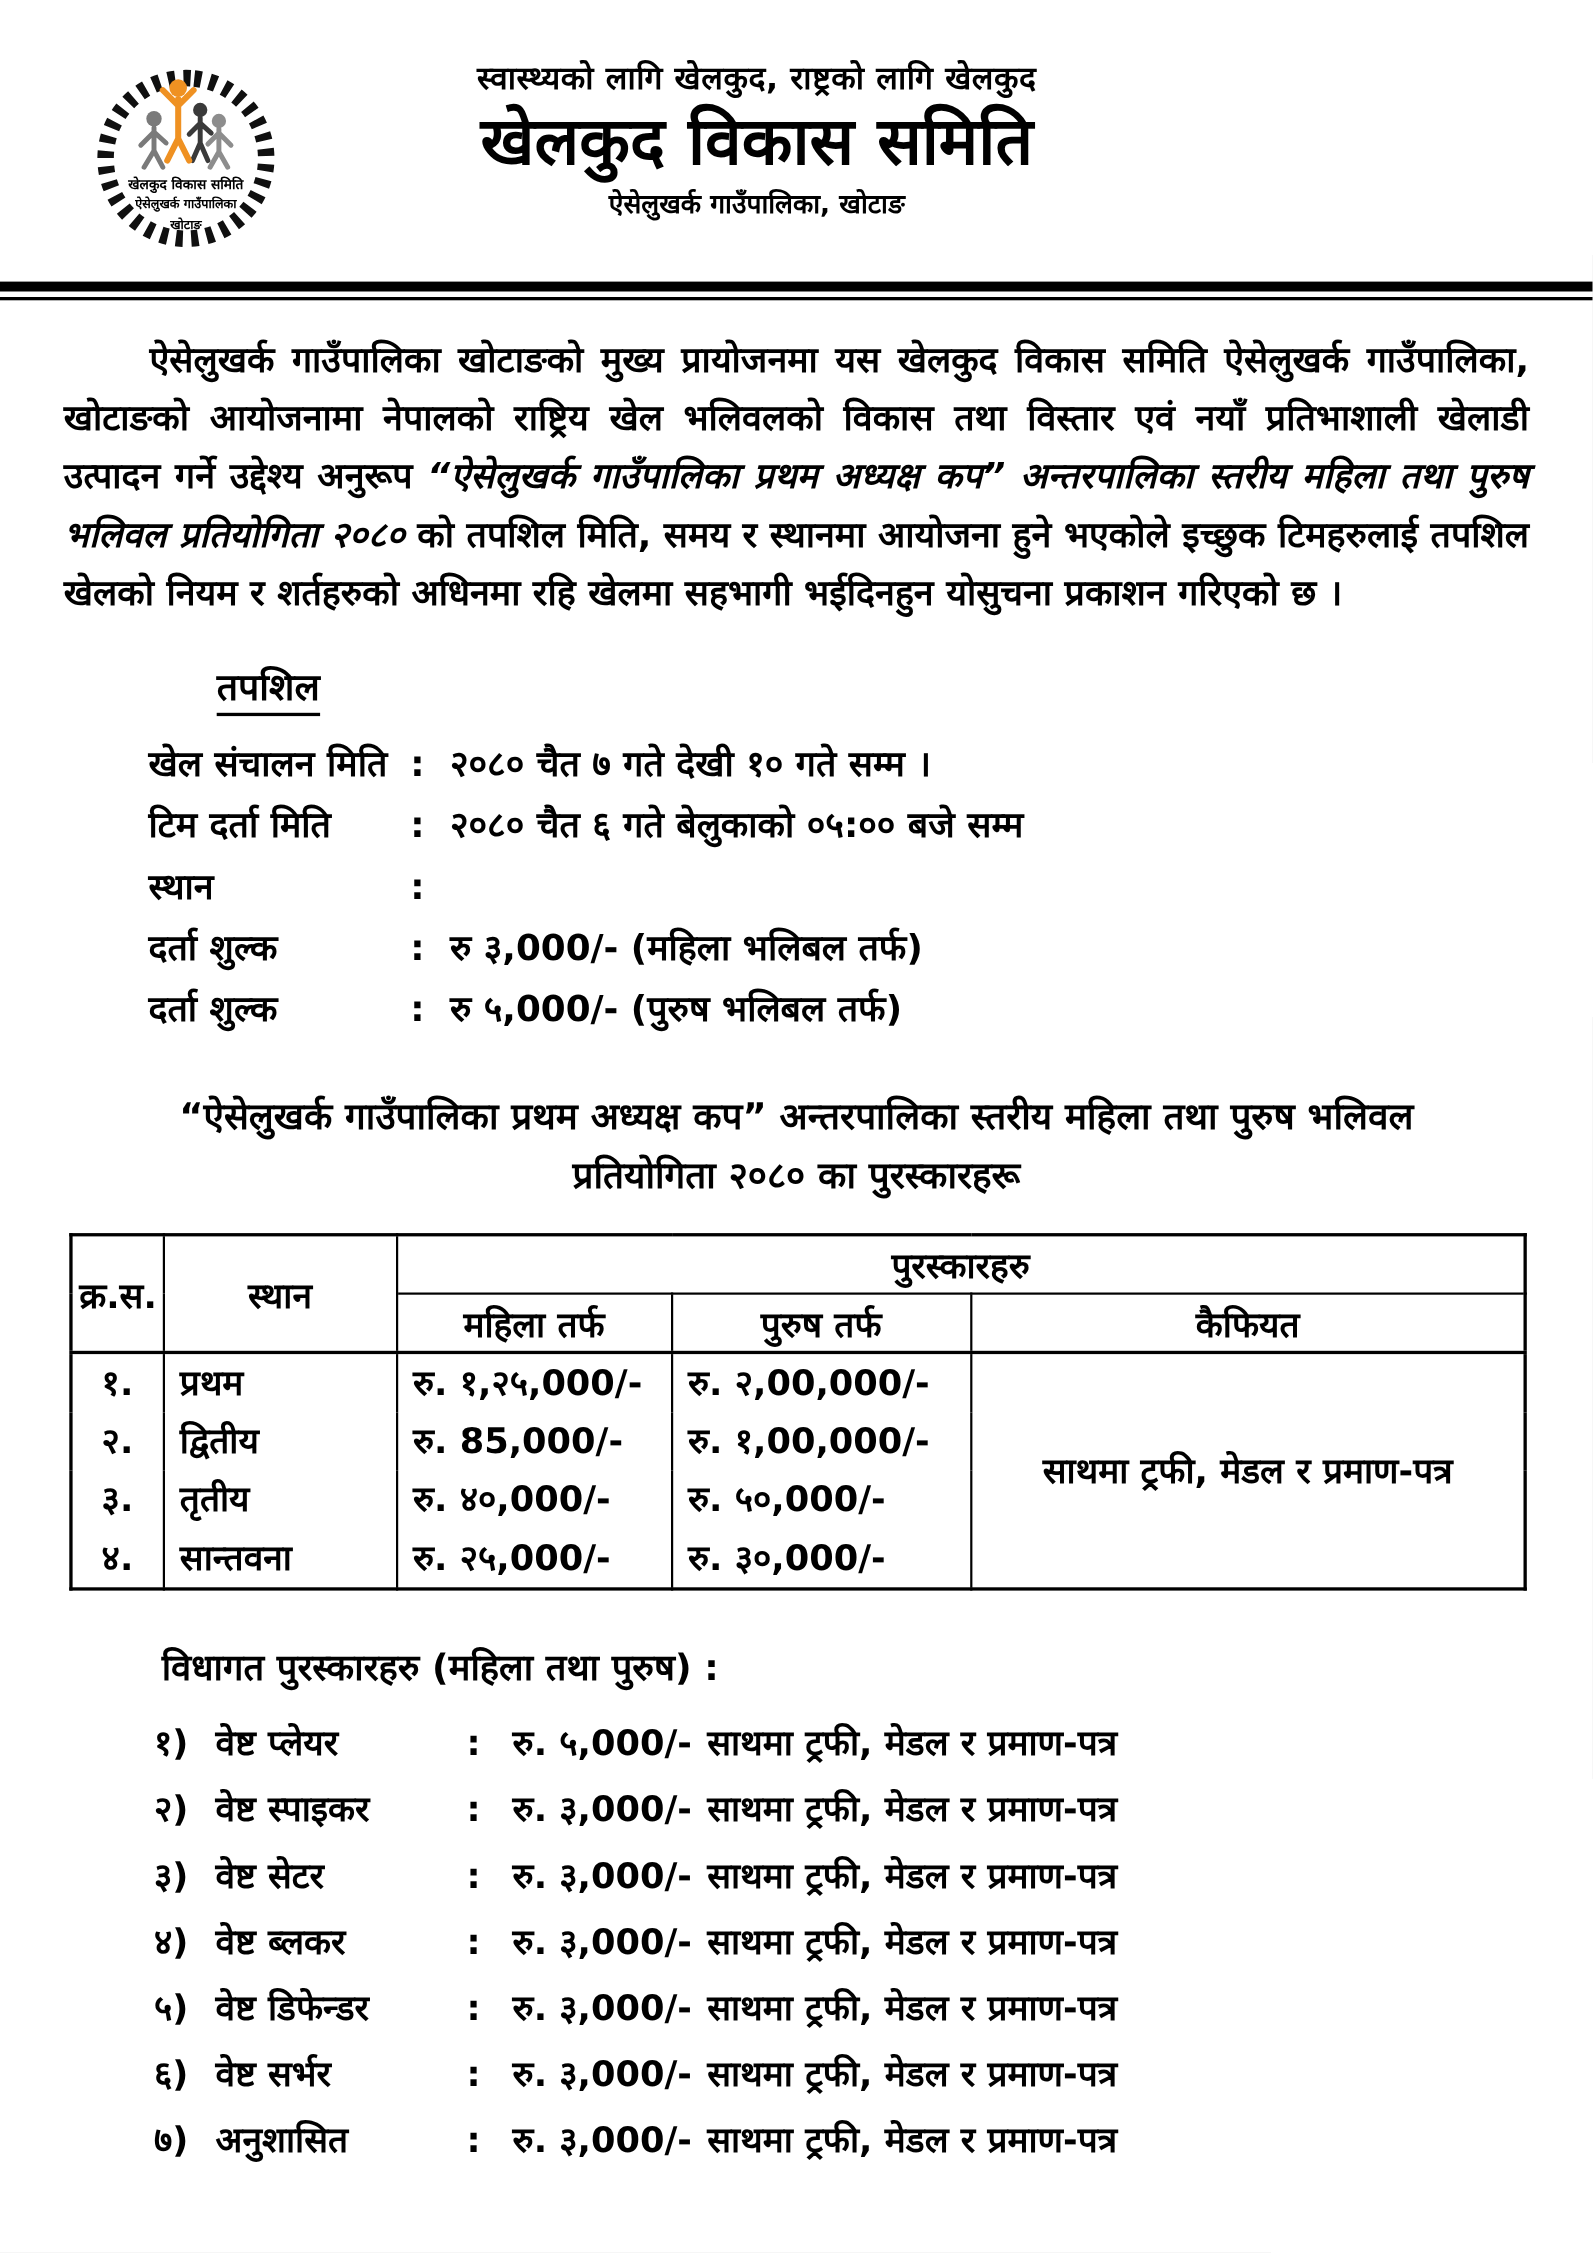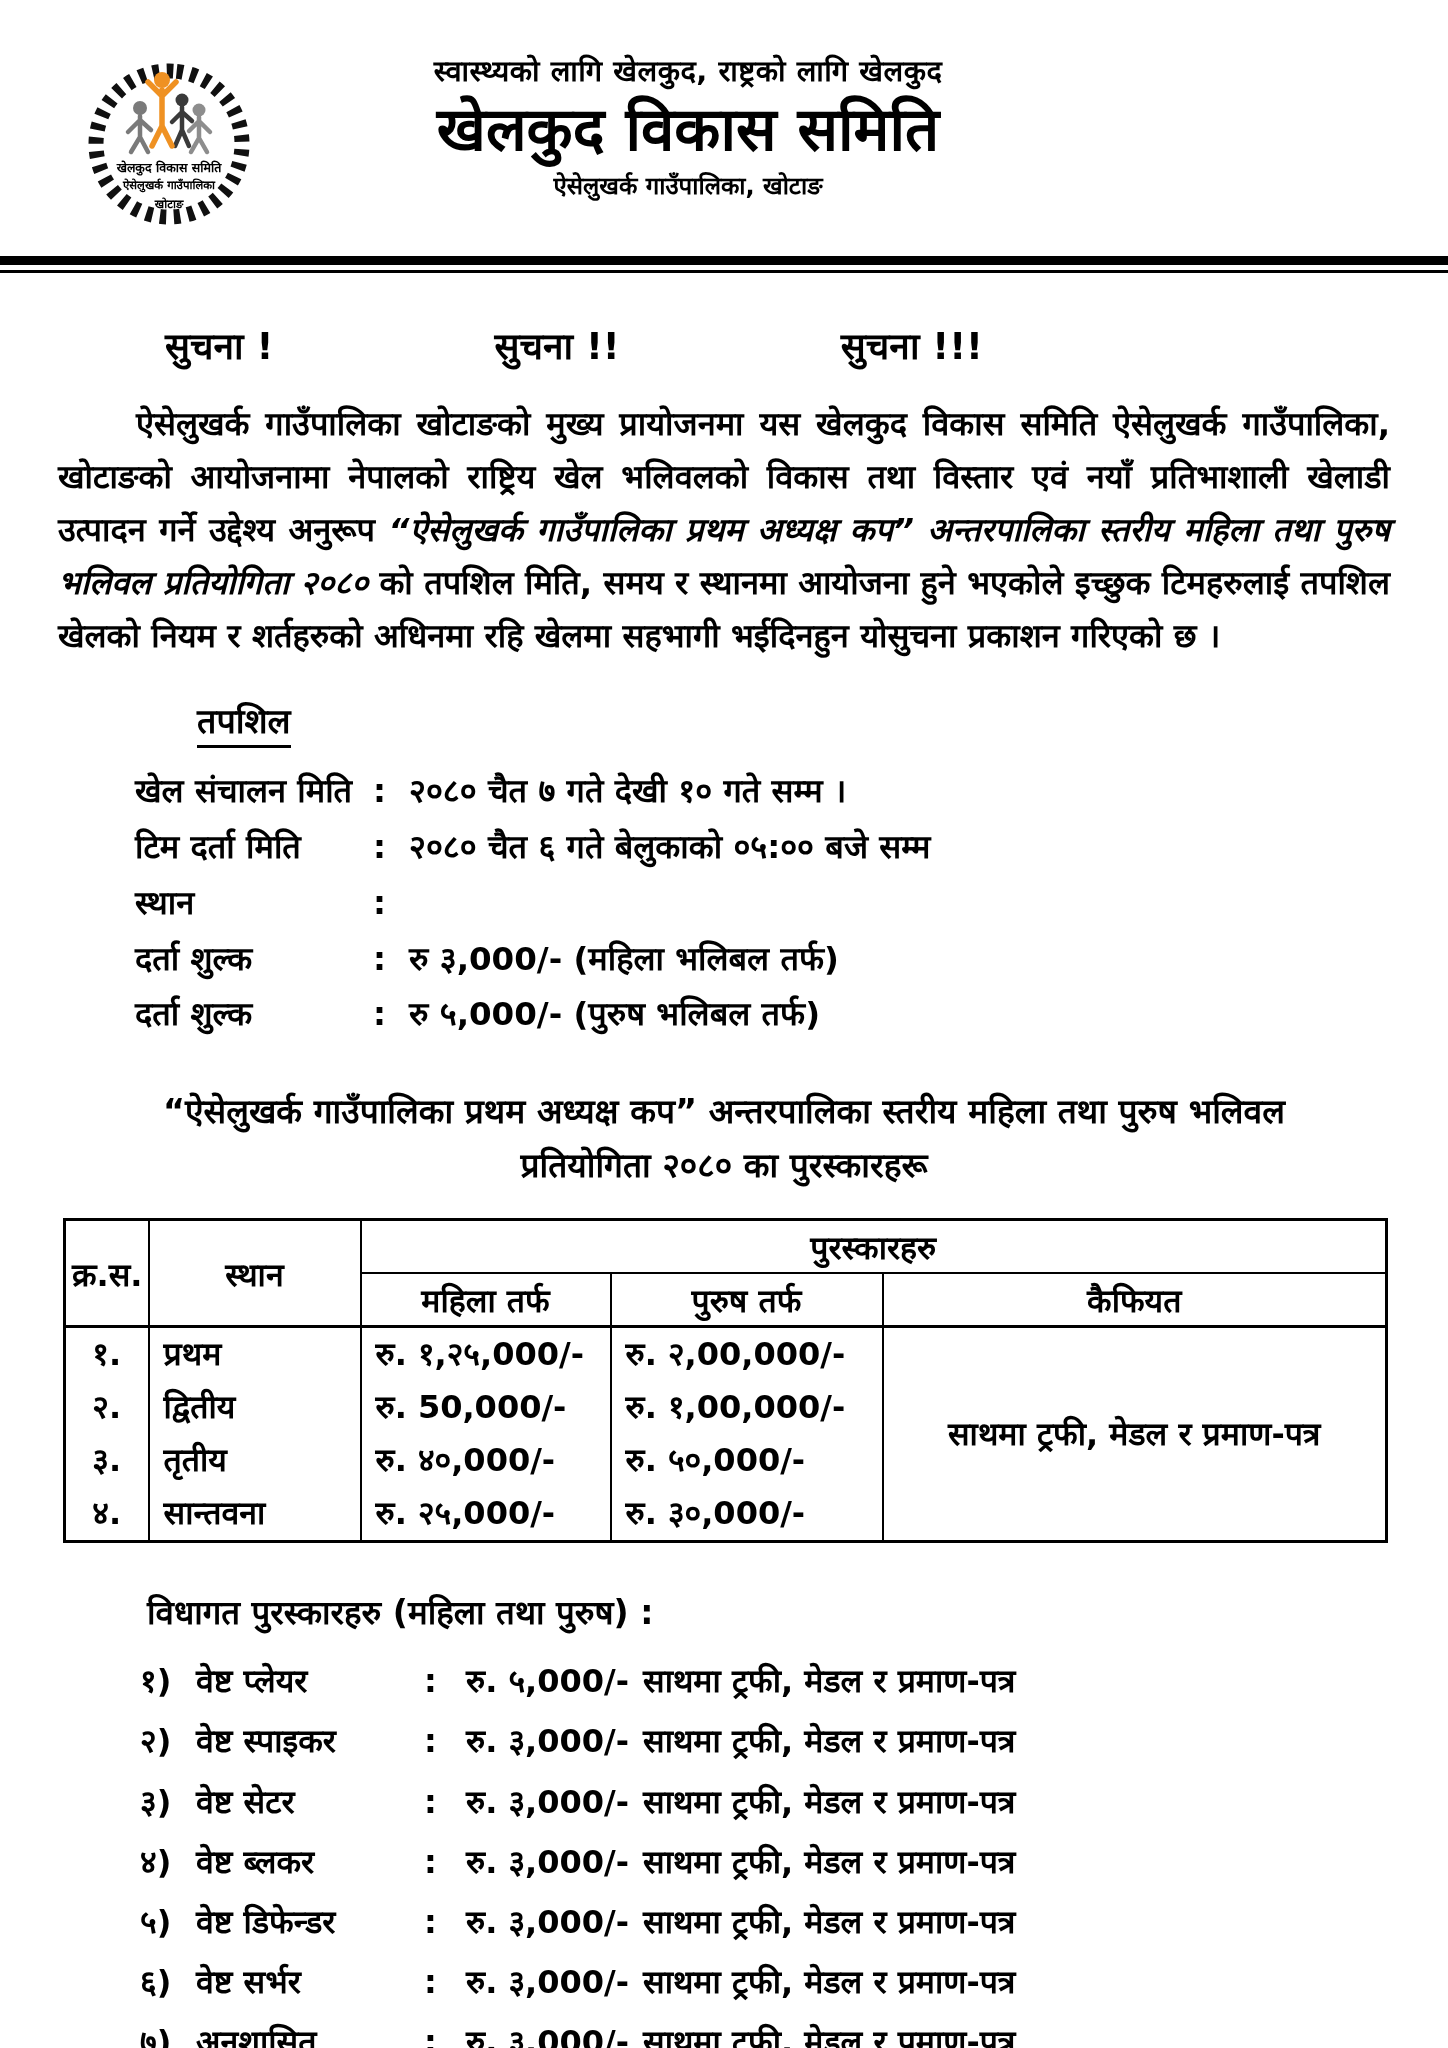--- a/index.html
+++ b/index.html
@@ -97,25 +97,20 @@
     </div>
     <div class="header-text">
       <div class="tagline">स्वास्थ्यको लागि खेलकुद, राष्ट्रको लागि खेलकुद</div>
       <div class="org-title">खेलकुद विकास समिति</div>
       <div class="org-subtitle">ऐसेलुखर्क गाउँपालिका, खोटाङ</div>
     </div>
   </div>
 
   <div class="rule"></div>
 
-  <div class="notice-row">
-    <span>सुचना !</span>
-    <span>सुचना !!</span>
-    <span>सुचना !!!</span>
-  </div>
 
   <p class="intro"><span>ऐसेलुखर्क गाउँपालिका खोटाङको मुख्य प्रायोजनमा यस खेलकुद विकास समिति ऐसेलुखर्क गाउँपालिका, खोटाङको आयोजनामा नेपालको राष्ट्रिय खेल भलिवलको विकास तथा विस्तार एवं नयाँ प्रतिभाशाली खेलाडी उत्पादन गर्ने उद्देश्य अनुरूप </span><span class="italic">“ऐसेलुखर्क गाउँपालिका प्रथम अध्यक्ष कप” अन्तरपालिका स्तरीय महिला तथा पुरुष भलिवल प्रतियोगिता २०८०</span><span> को तपशिल मिति, समय र स्थानमा आयोजना हुने भएकोले इच्छुक टिमहरुलाई तपशिल खेलको नियम र शर्तहरुको अधिनमा रहि खेलमा सहभागी भईदिनहुन योसुचना प्रकाशन गरिएको छ ।</span></p>
 
   <section class="details">
     <div class="details-title">तपशिल</div>
     <div class="details-rows">
       <div class="detail-row">
         <span class="detail-label">खेल संचालन मिति</span>
         <span class="detail-sep">:</span>
         <span class="detail-value">२०८० चैत ७ गते देखी १० गते सम्म ।</span>
@@ -171,21 +166,21 @@
       <tr>
         <td class="cell-center">१.</td>
         <td>प्रथम</td>
         <td>रु. १,२५,000/-</td>
         <td>रु. २,00,000/-</td>
         <td rowspan="4" class="remark-cell">साथमा ट्रफी, मेडल र प्रमाण-पत्र</td>
       </tr>
       <tr>
         <td class="cell-center">२.</td>
         <td>द्वितीय</td>
-        <td>रु. 50,000/-</td>
+        <td>रु. 85,000/-</td>
         <td>रु. १,00,000/-</td>
       </tr>
       <tr>
         <td class="cell-center">३.</td>
         <td>तृतीय</td>
         <td>रु. ४०,000/-</td>
         <td>रु. ५०,000/-</td>
       </tr>
       <tr>
         <td class="cell-center">४.</td>

